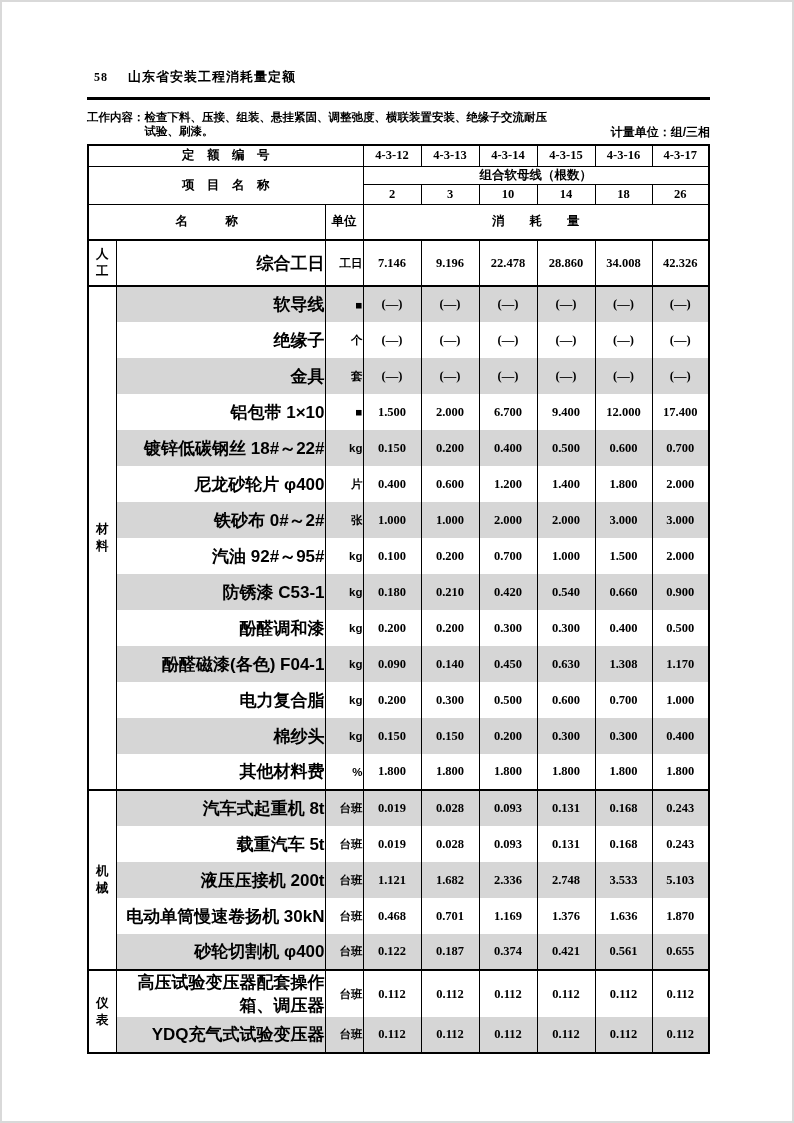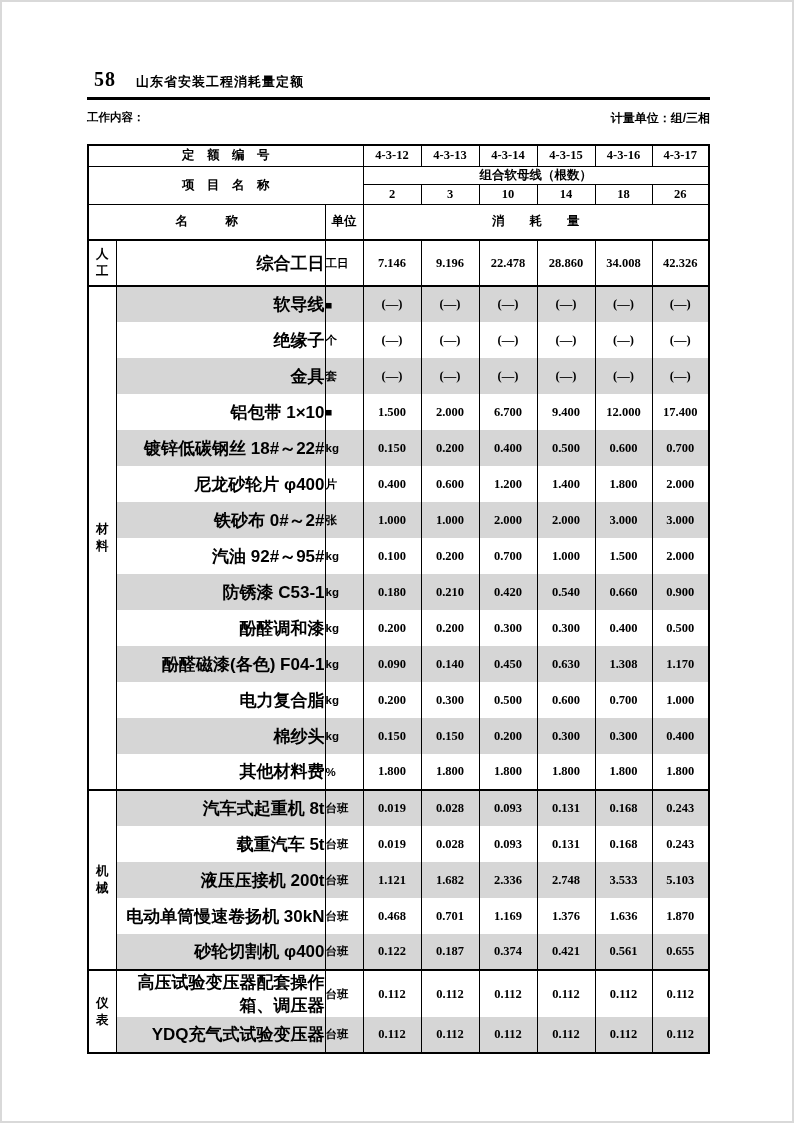--- a/index.html
+++ b/index.html
@@ -12,21 +12,21 @@
     font-family: "Liberation Sans", sans-serif;
     font-weight: 700;
     color: #000;
   }
   
   .doc-header {
     position: absolute; left: 92px; top: 66px;
     display: flex; align-items: baseline; gap: 20px;
     font-size: 13px; letter-spacing: 1px;
   }
-  .doc-header .pagenum { font-family: "Liberation Serif", serif; font-size: 20px; }
+  .doc-header .pagenum { font-family: "Liberation Serif", serif; font-size: 12px; }
   .header-rule {
     position: absolute; left: 85px; top: 95px; width: 623px;
     border-top: 3px solid #000;
   }
   
   .work-content {
     position: absolute; left: 85px; top: 108px; width: 623px;
     font-size: 11.5px; line-height: 14px;
   }
   .work-content .wc-flex { display: flex; }
@@ -69,39 +69,43 @@
     font-size: 12.5px;
     text-align: center;
     vertical-align: middle;
   }
   td.sec .sec-inner {
     display: flex; flex-direction: column;
     justify-content: space-around; align-items: center;
     height: 100%;
   }
   td.name { text-align: right; font-size: 17px; }
-  td.unit { text-align: left; font-size: 11.5px; }
+  td.unit { text-align: right; font-size: 11.5px; }
   td.val  { text-align: center; }
   tr.shaded td.name, tr.shaded td.unit, tr.shaded td.val { background: #d6d6d6; }
 </style>
 </head>
 <body>
 
 <div class="page">
 
   <div class="doc-header">
     <span class="pagenum">58</span>
     <span class="doctitle">山东省安装工程消耗量定额</span>
   </div>
 
   <div class="header-rule"></div>
 
   <div class="work-content">
     <div class="wc-flex">
       <span class="wc-label">工作内容：</span>
+      <span class="wc-text">
+        <span>检查下料、压接、组装、悬挂紧固、调整弛度、横联装置安装、绝缘子交流耐压</span><br>
+        <span>试验、刷漆。</span>
+      </span>
     </div>
     <span class="measure-unit">计量单位：组/三相</span>
   </div>
 
   <table class="quota">
     <colgroup>
       <col style="width:28px">
         <col style="width:209px">
         <col style="width:38px">
       <col style="width:58px">

